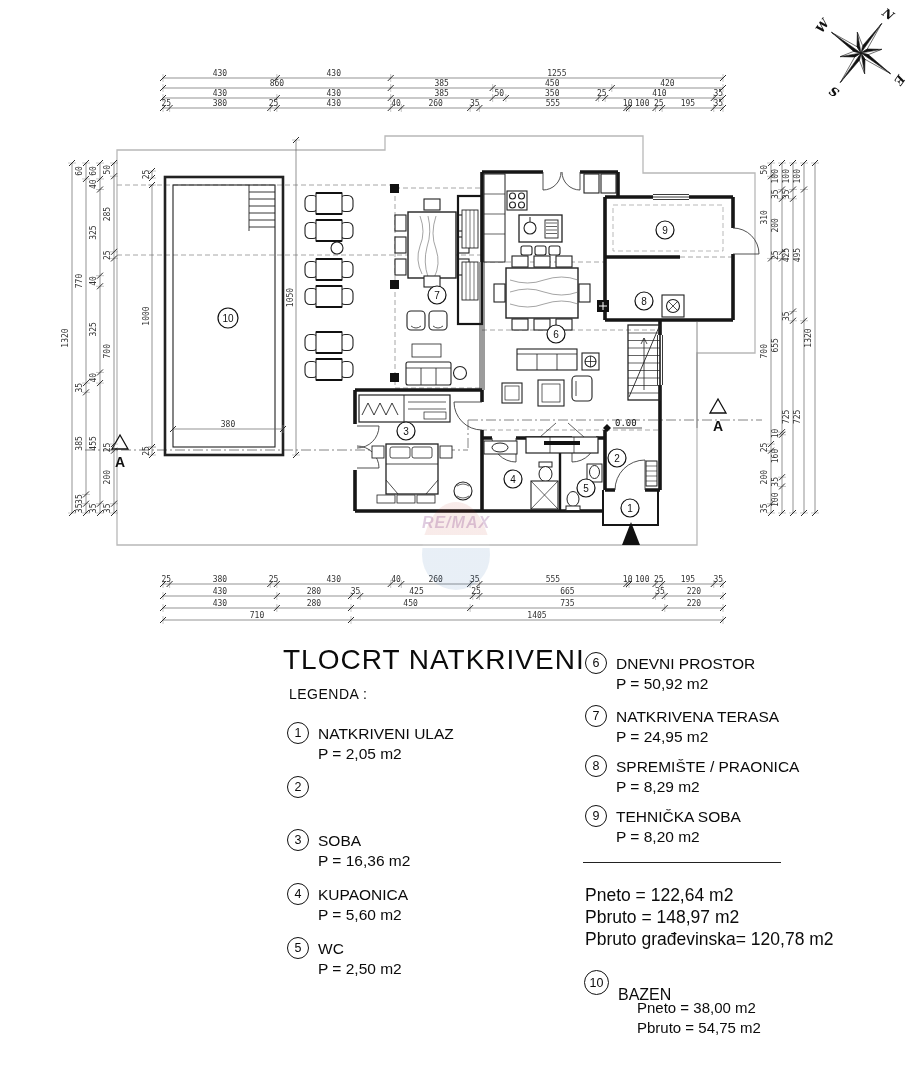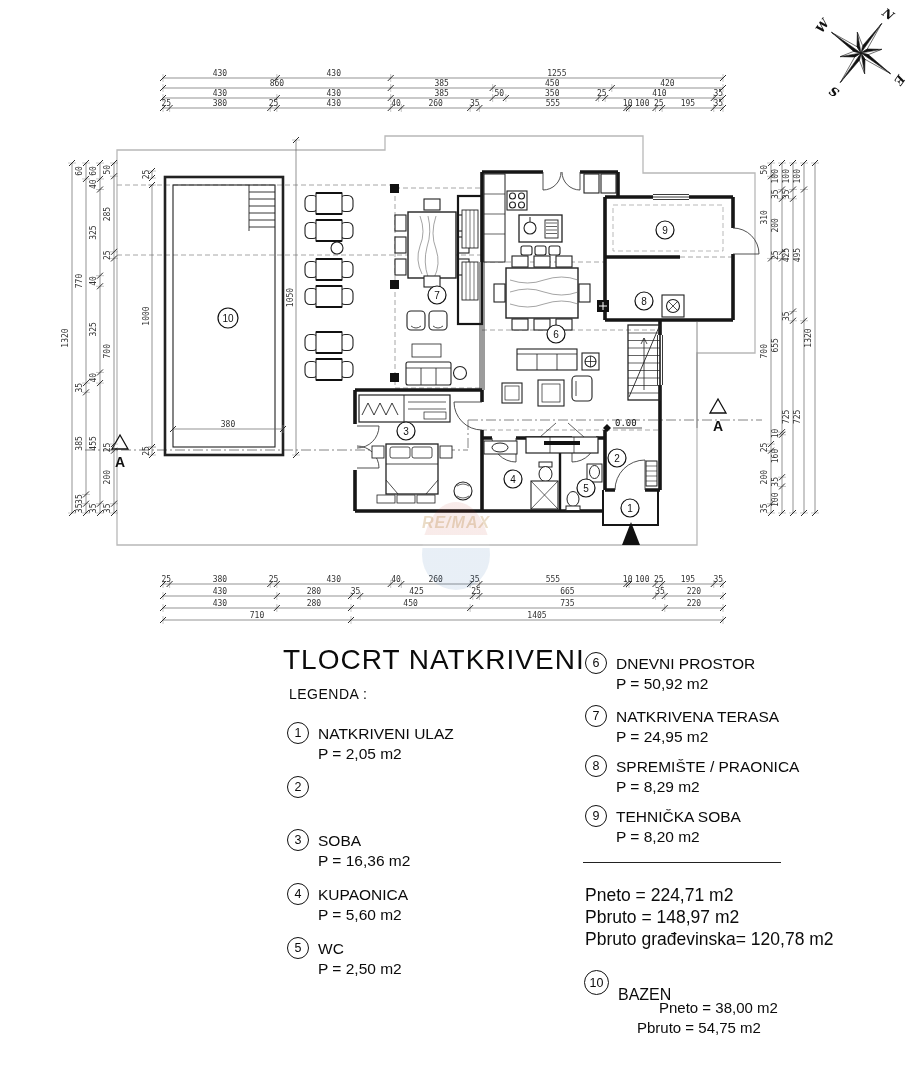--- a/index.html
+++ b/index.html
@@ -23,21 +23,21 @@
   .lbl{margin-left:9px;font-size:15.5px;line-height:20px;}
   .totals{font-size:17.5px;line-height:22px;}
   .divider{position:absolute;height:1px;background:#222;}
   .bazen-sub{font-size:15px;line-height:20px;}
   
   .wm{position:absolute;left:404px;top:498px;width:104px;height:104px;pointer-events:none;}
   .wm .balloon{position:absolute;left:18px;top:4px;width:68px;height:88px;
        border-radius:50% 50% 50% 50%/60% 60% 40% 40%;
        background:linear-gradient(#c0392b 0 38%,#fff 38% 52%,#1b5fa8 52% 100%);opacity:.10;}
   .wm .wmtext{position:absolute;left:2px;top:16px;width:100px;text-align:center;
-       font-size:16px;font-weight:700;font-style:italic;color:#a16207;opacity:.22;letter-spacing:1px;}
+       font-size:16px;font-weight:700;font-style:italic;color:#701a75;opacity:.22;letter-spacing:1px;}
 </style>
 </head>
 <body>
 
 <svg id="plan-svg" width="915" height="1080" viewBox="0 0 915 1080">
   <defs>
     <g id="lounger">
       <rect x="0" y="2.5" width="13" height="16" rx="5" fill="#fff" stroke="#222" stroke-width="1.1"></rect>
       <rect x="35" y="2.5" width="13" height="16" rx="5" fill="#fff" stroke="#222" stroke-width="1.1"></rect>
       <rect x="11" y="0" width="26" height="21" fill="#fff" stroke="#222" stroke-width="1.1"></rect>
@@ -745,23 +745,23 @@
 </div>
 <div class="leg-item" style="left:585px;top:807px">
   <span class="circ">9</span>
   <span class="lbl"><span>TEHNIČKA SOBA</span><br>
   <span>P = 8,20 m2</span></span>
 </div>
 
 <div class="divider" style="left:583px;top:862px;width:198px"></div>
 
 <div class="abs totals" style="left:585px;top:884px">
-  <div>Pneto = 224,71 m2</div>
+  <div>Pneto = 122,64 m2</div>
   <div>Pbruto = 148,97 m2</div>
   <div>Pbruto građevinska= 120,78 m2</div>
 </div>
 
 <div class="leg-item" style="left:584px;top:972px">
   <span class="circ big">10</span>
   <span class="lbl" style="font-size:16px;margin-top:13px">BAZEN</span>
 </div>
-<div class="abs bazen-sub" style="left:659px;top:998px">Pneto = 38,00 m2</div>
+<div class="abs bazen-sub" style="left:637px;top:998px">Pneto = 38,00 m2</div>
 <div class="abs bazen-sub" style="left:637px;top:1018px">Pbruto = 54,75 m2</div>
 
 </body></html>

